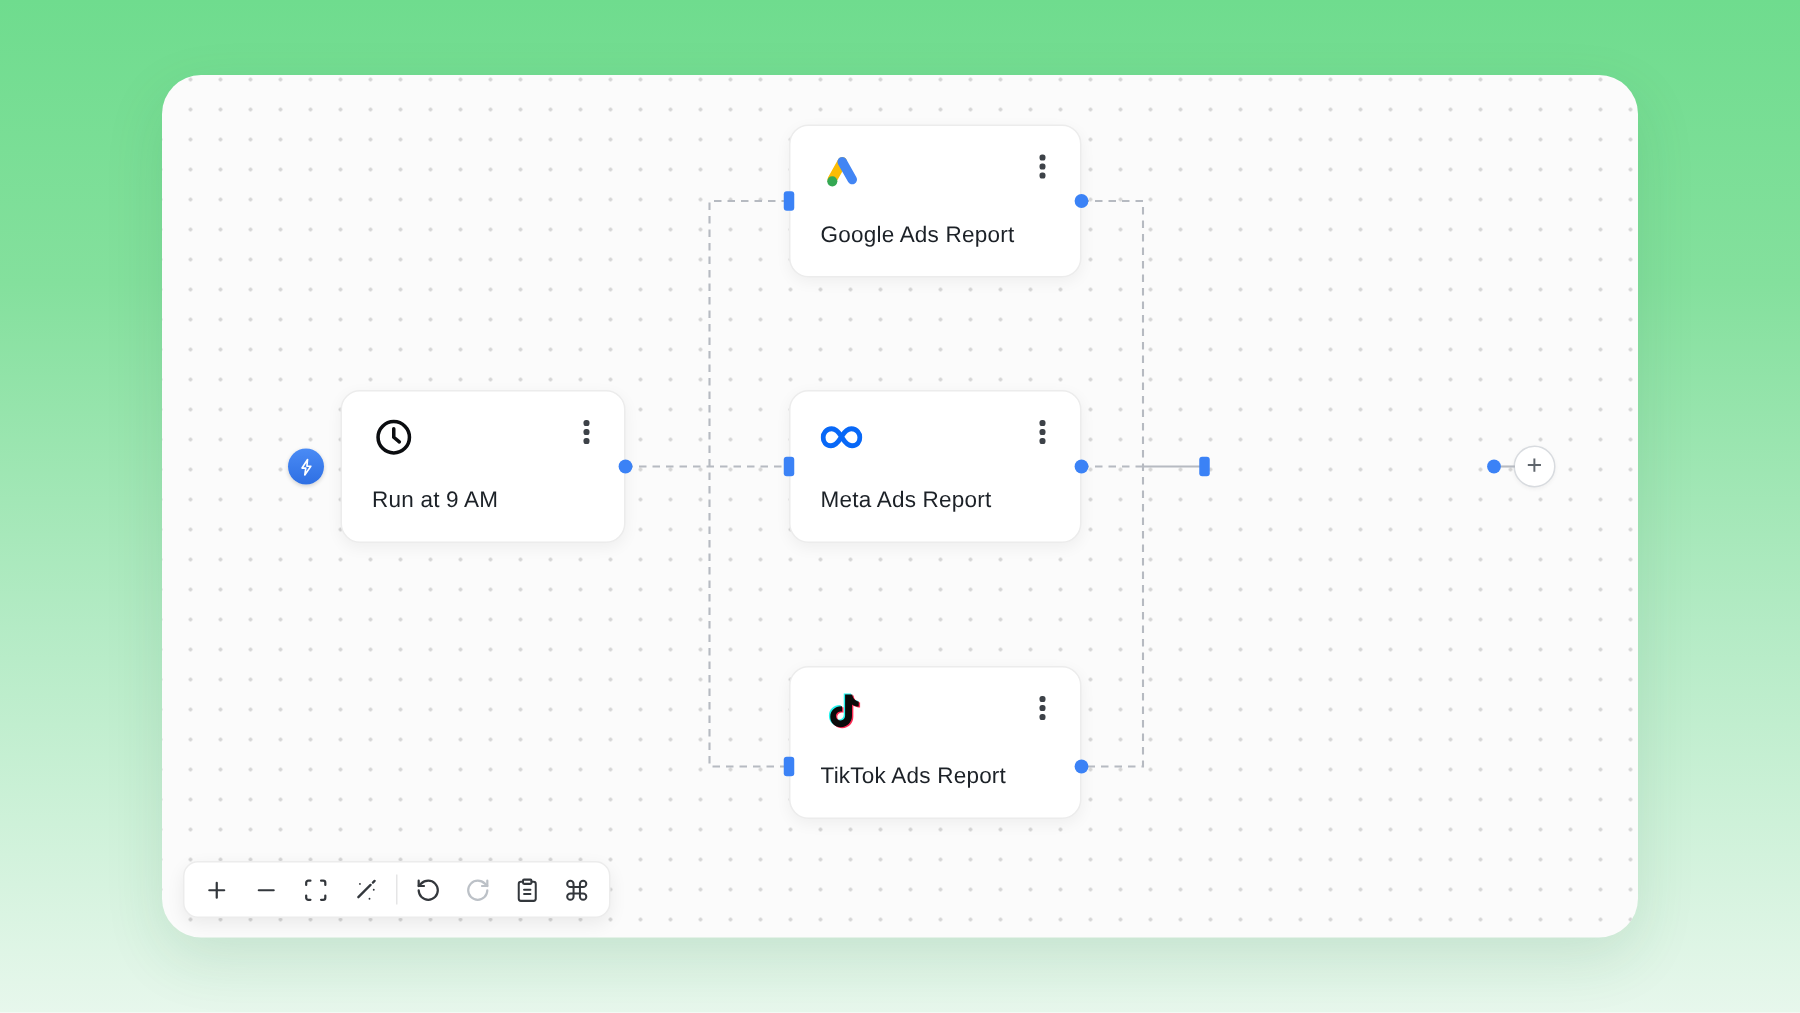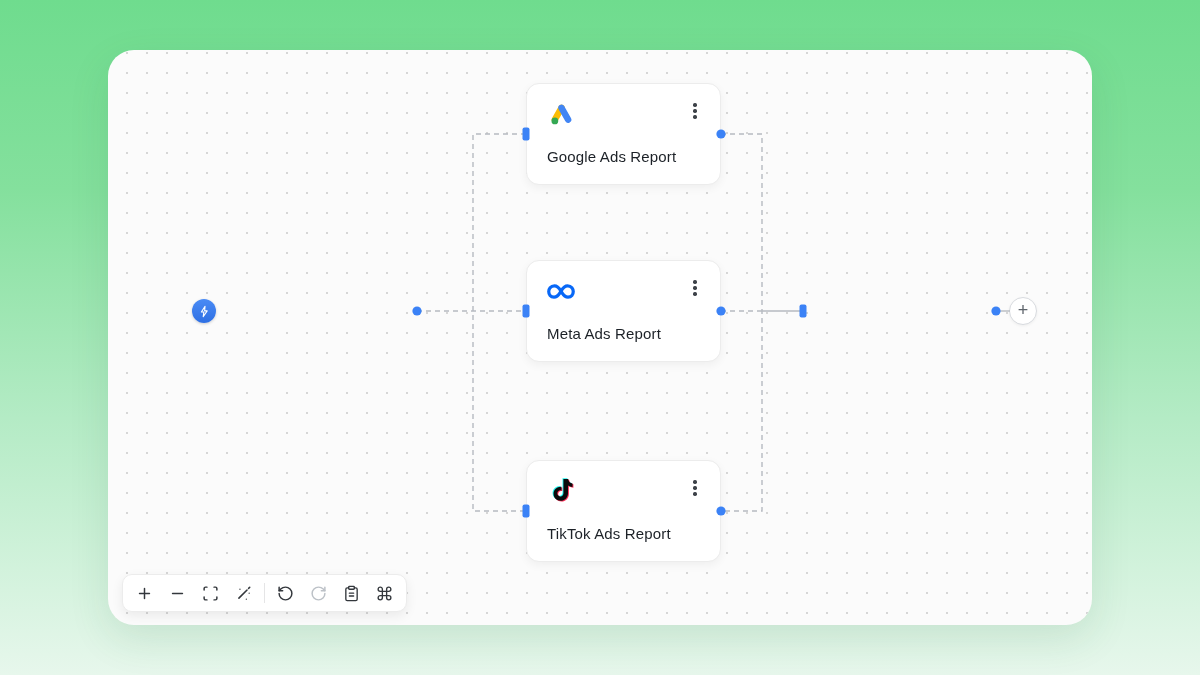--- a/index.html
+++ b/index.html
@@ -23,21 +23,21 @@
   .wires { position:absolute; left:0; top:0; z-index:5; pointer-events:none; }
   .node {
     position:absolute; height:102px; background:#ffffff;
     border:1px solid #ececec; border-radius:13px;
     box-shadow:0 3px 10px rgba(0,0,0,.05);
     z-index:2;
   }
   .node-trigger { left:119px; top:210px; width:190px; }
   .node-google  { left:418px; top:33px;  width:195px; }
   .node-meta    { left:418px; top:210px; width:195px; }
-  .node-tiktok  { left:418px; top:410px; width:195px; }
+  .node-tiktok  { left:418px; top:394px; width:195px; }
   .node-slack   { left:695px; top:210px; width:193px; }
   .node-icon { position:absolute; left:20px; top:16px; width:28px; height:28px; display:flex; align-items:center; justify-content:center; }
   .node-label {
     position:absolute; left:20px; bottom:19px;
     font-size:15px; color:#1c2127; font-weight:500; letter-spacing:.15px; white-space:nowrap;
   }
   .node-menu {
     position:absolute; right:15px; top:15px; width:20px; height:24px;
     display:flex; flex-direction:column; align-items:center; justify-content:center; gap:2.6px;
     cursor:pointer; border-radius:5px;
@@ -91,20 +91,34 @@
       <rect x="691.5" y="254.5" width="7" height="13" rx="2"></rect>
     </g>
   </svg>
 
   <div class="zap-badge">
     <svg width="13" height="13" viewBox="0 0 24 24" fill="none" stroke="#ffffff" stroke-width="2" stroke-linejoin="round">
       <path d="M13 2.5 L6.2 13 h4.6 L9.6 21.5 l7.4 -10.7 h-4.8 Z"></path>
     </svg>
   </div>
 
+  <div class="node node-trigger">
+    <span class="node-icon">
+      <svg width="27" height="27" viewBox="0 0 24 24" fill="none" stroke="#0b0d10" stroke-width="2.1" stroke-linecap="round">
+        <circle cx="12" cy="12" r="9.3"></circle>
+        <path d="M12 12 V7 M12 12 l3.3 2.7"></path>
+      </svg>
+    </span>
+    <span class="node-menu">
+        <i></i>
+        <i></i>
+        <i></i>
+      </span>
+    <span class="node-label">Run at 9 AM</span>
+  </div>
 
   <div class="node node-meta">
     <span class="node-icon">
       <svg width="31" height="23" viewBox="0 0 32 24" fill="none" stroke="#0868f7" stroke-width="3.7" stroke-linejoin="round" stroke-linecap="round">
         <path d="M8.5 5.5 C13 5.5 15.5 11 16 11.7 C16.5 11 19 5.5 23.5 5.5 C28 5.5 30 9.5 30 12 C30 15.5 28 18.5 24 18.5 C19.5 18.5 17 13 16 11.7 C15 13 12.5 18.5 8 18.5 C4 18.5 2 15.5 2 12 C2 9.5 4 5.5 8.5 5.5 Z"></path>
       </svg>
     </span>
     <span class="node-menu">
         <i></i>
         <i></i>

